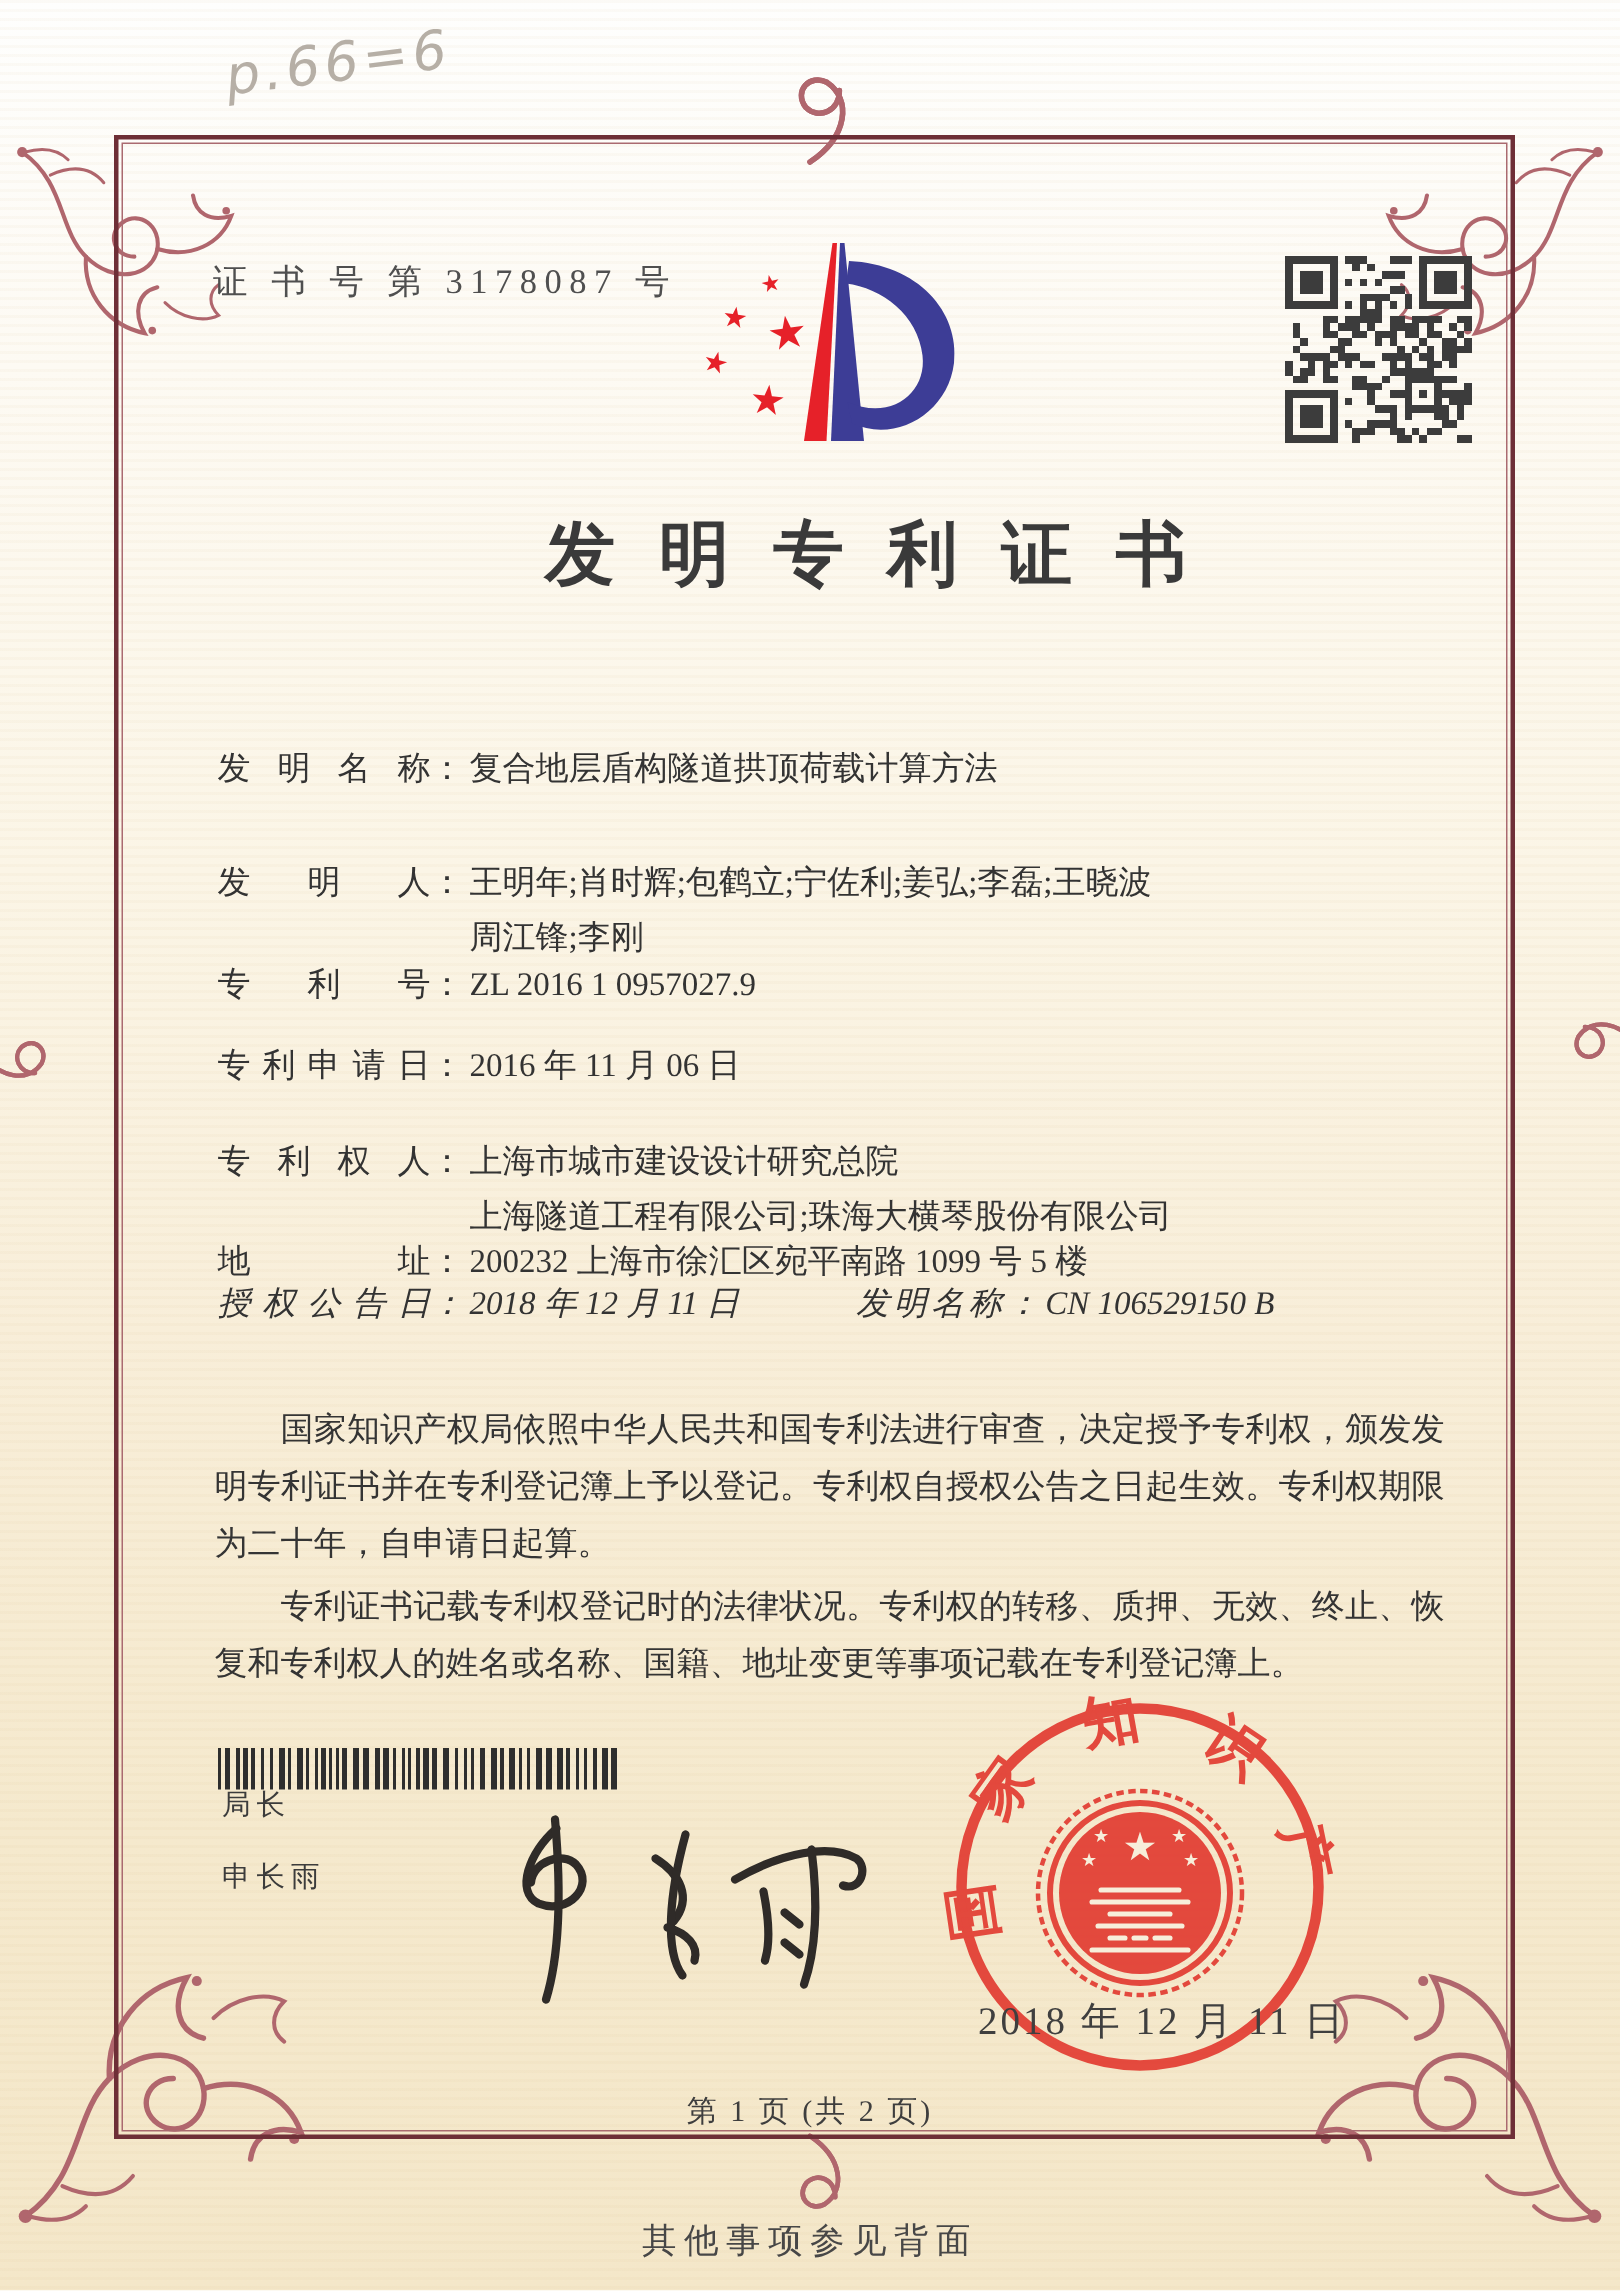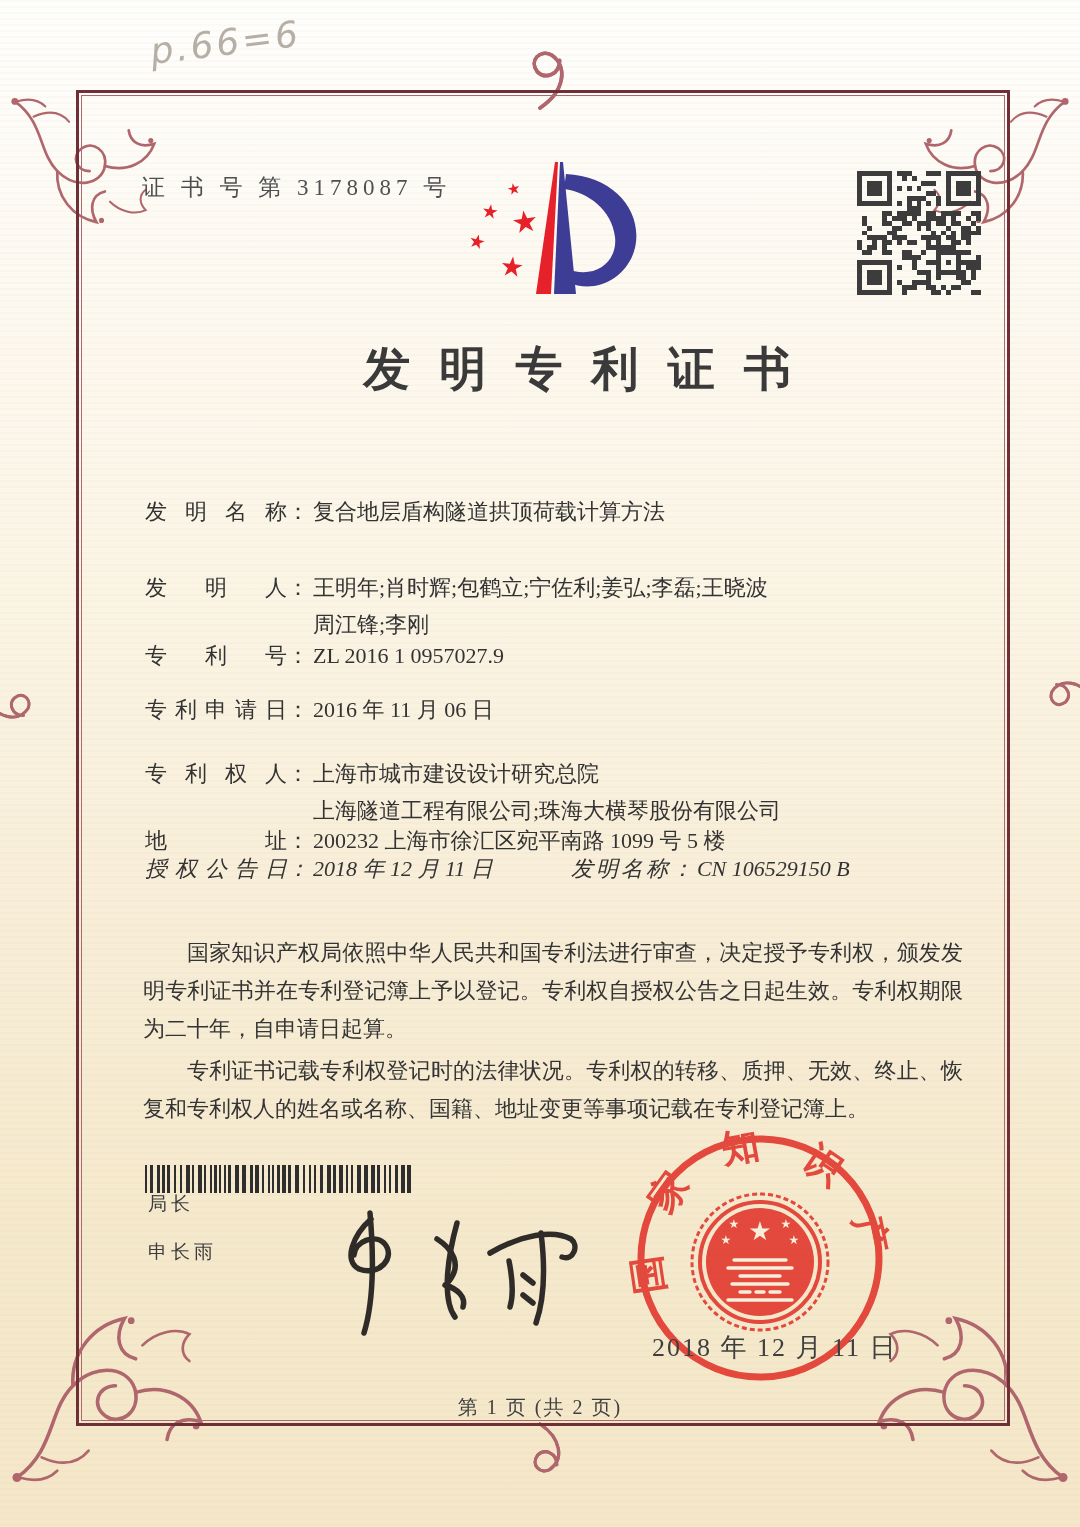--- a/index.html
+++ b/index.html
@@ -558,14 +558,15 @@
           <path d="M104,156 L160,156"></path>
           <path d="M112,164 L122,164 M128,164 L136,164 M142,164 L152,164"></path>
           <path d="M100,172 L164,172"></path>
         </g>
       </g>
     </g>
   </svg>
   <div class="seal-date">2018 年 12 月 11 日</div>
 
   <div class="page-foot">第 1 页 (共 2 页)</div>
+  <div class="back-note">其他事项参见背面</div>
 
 </div>
 
 </body></html>

